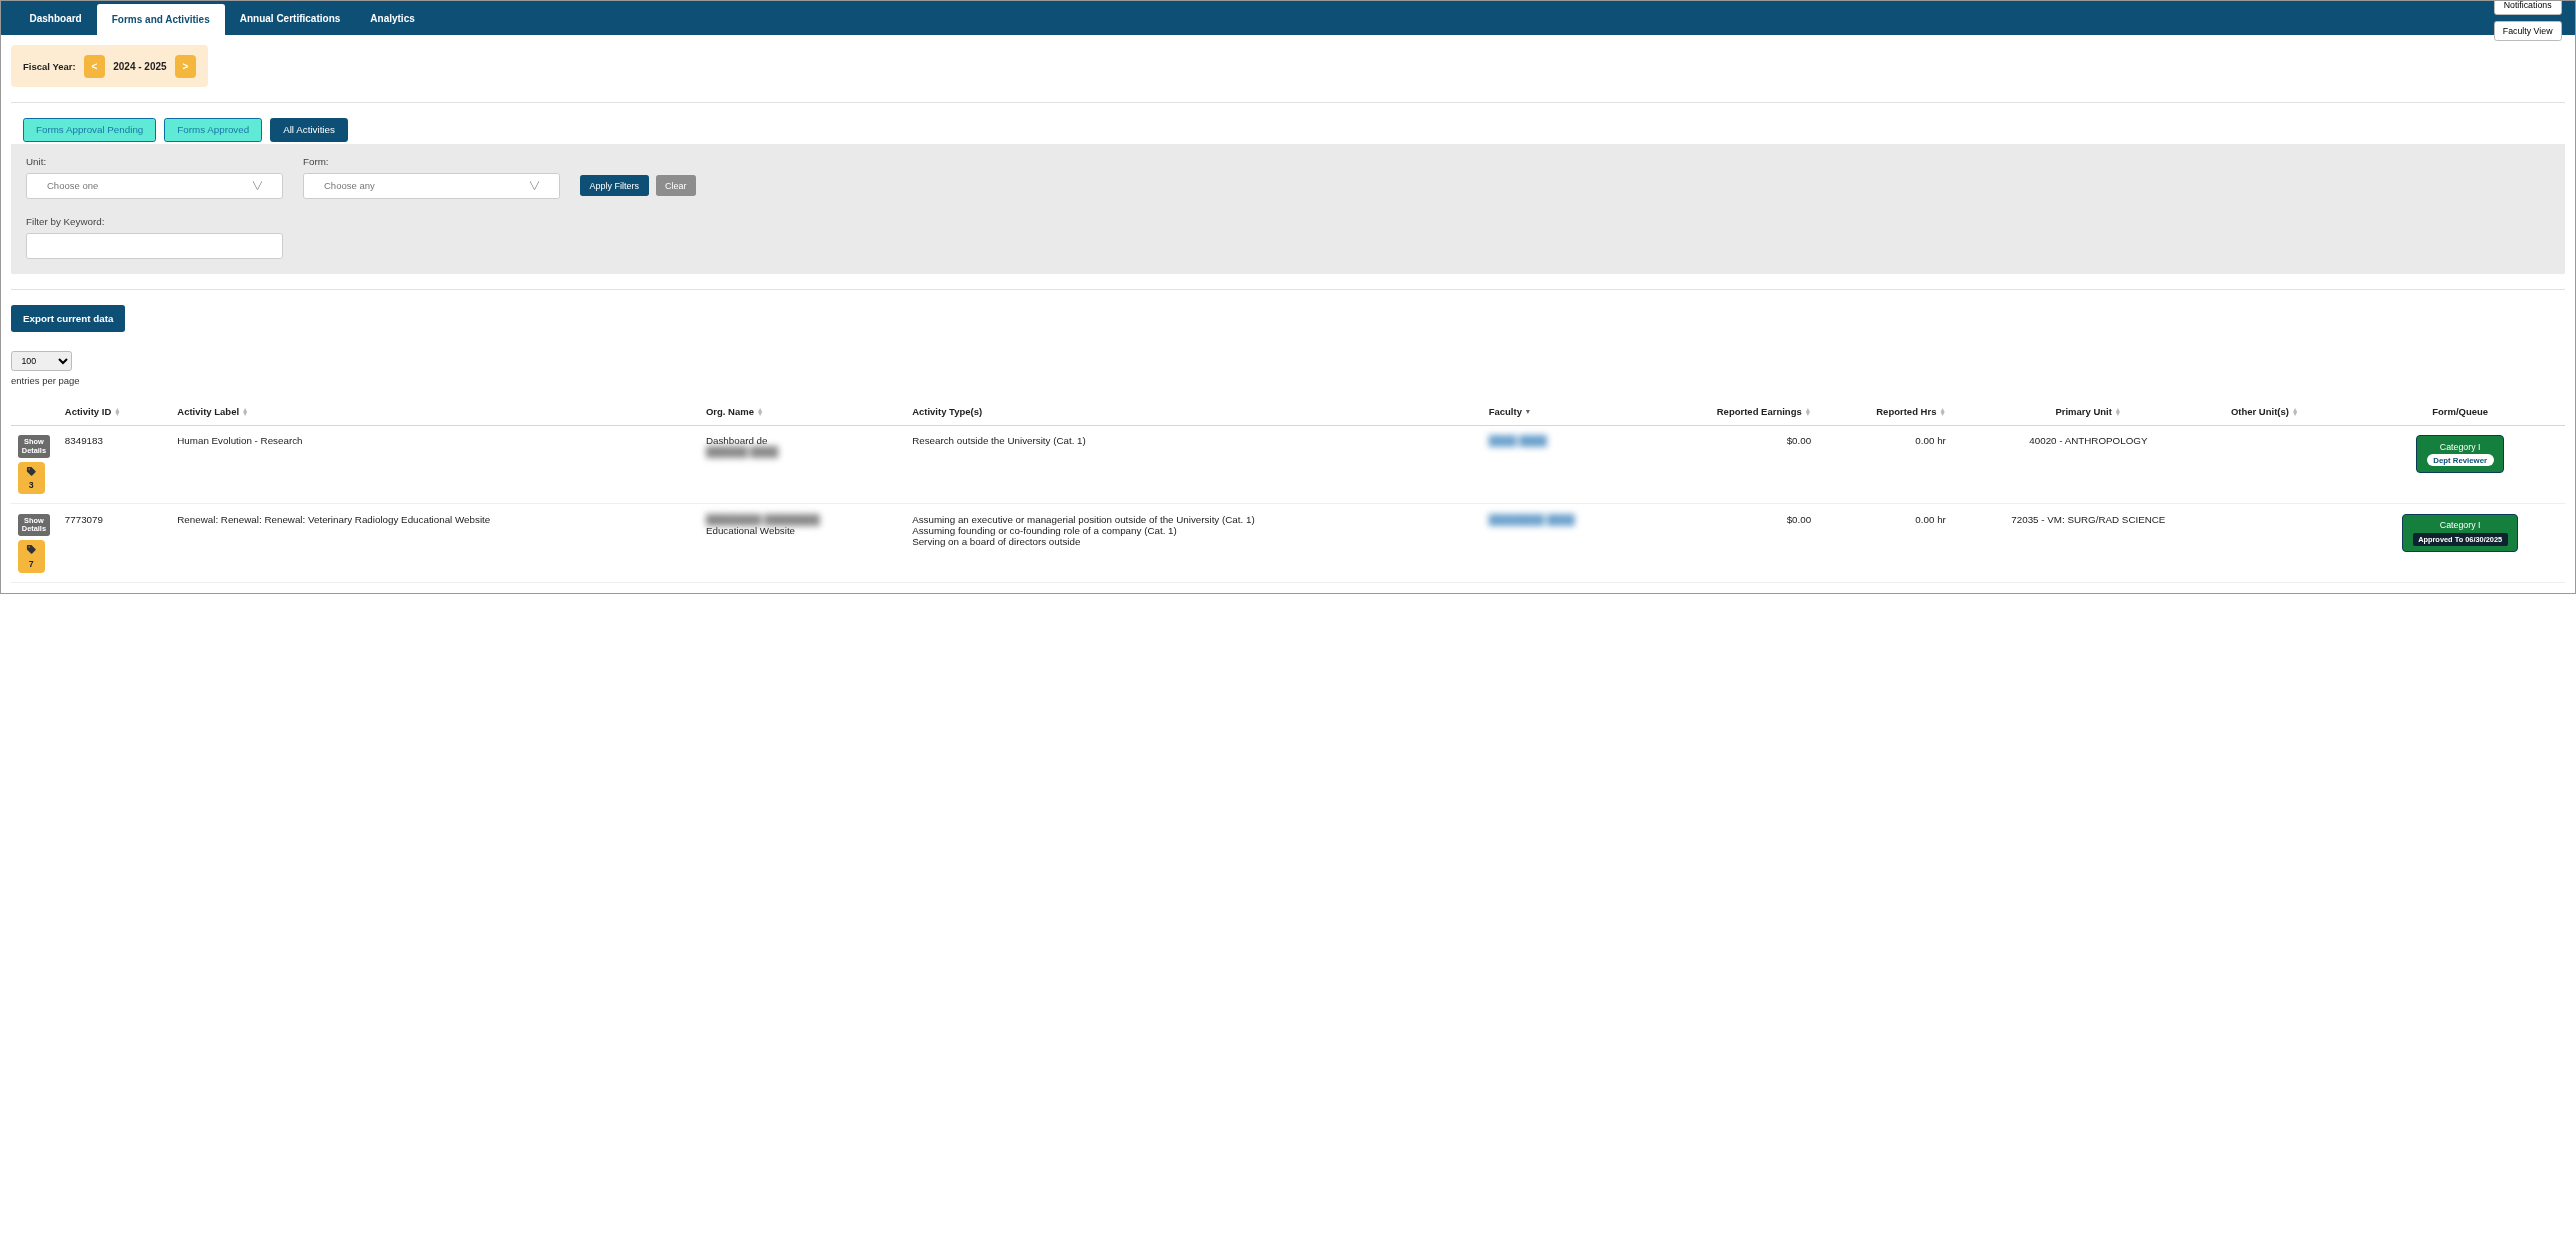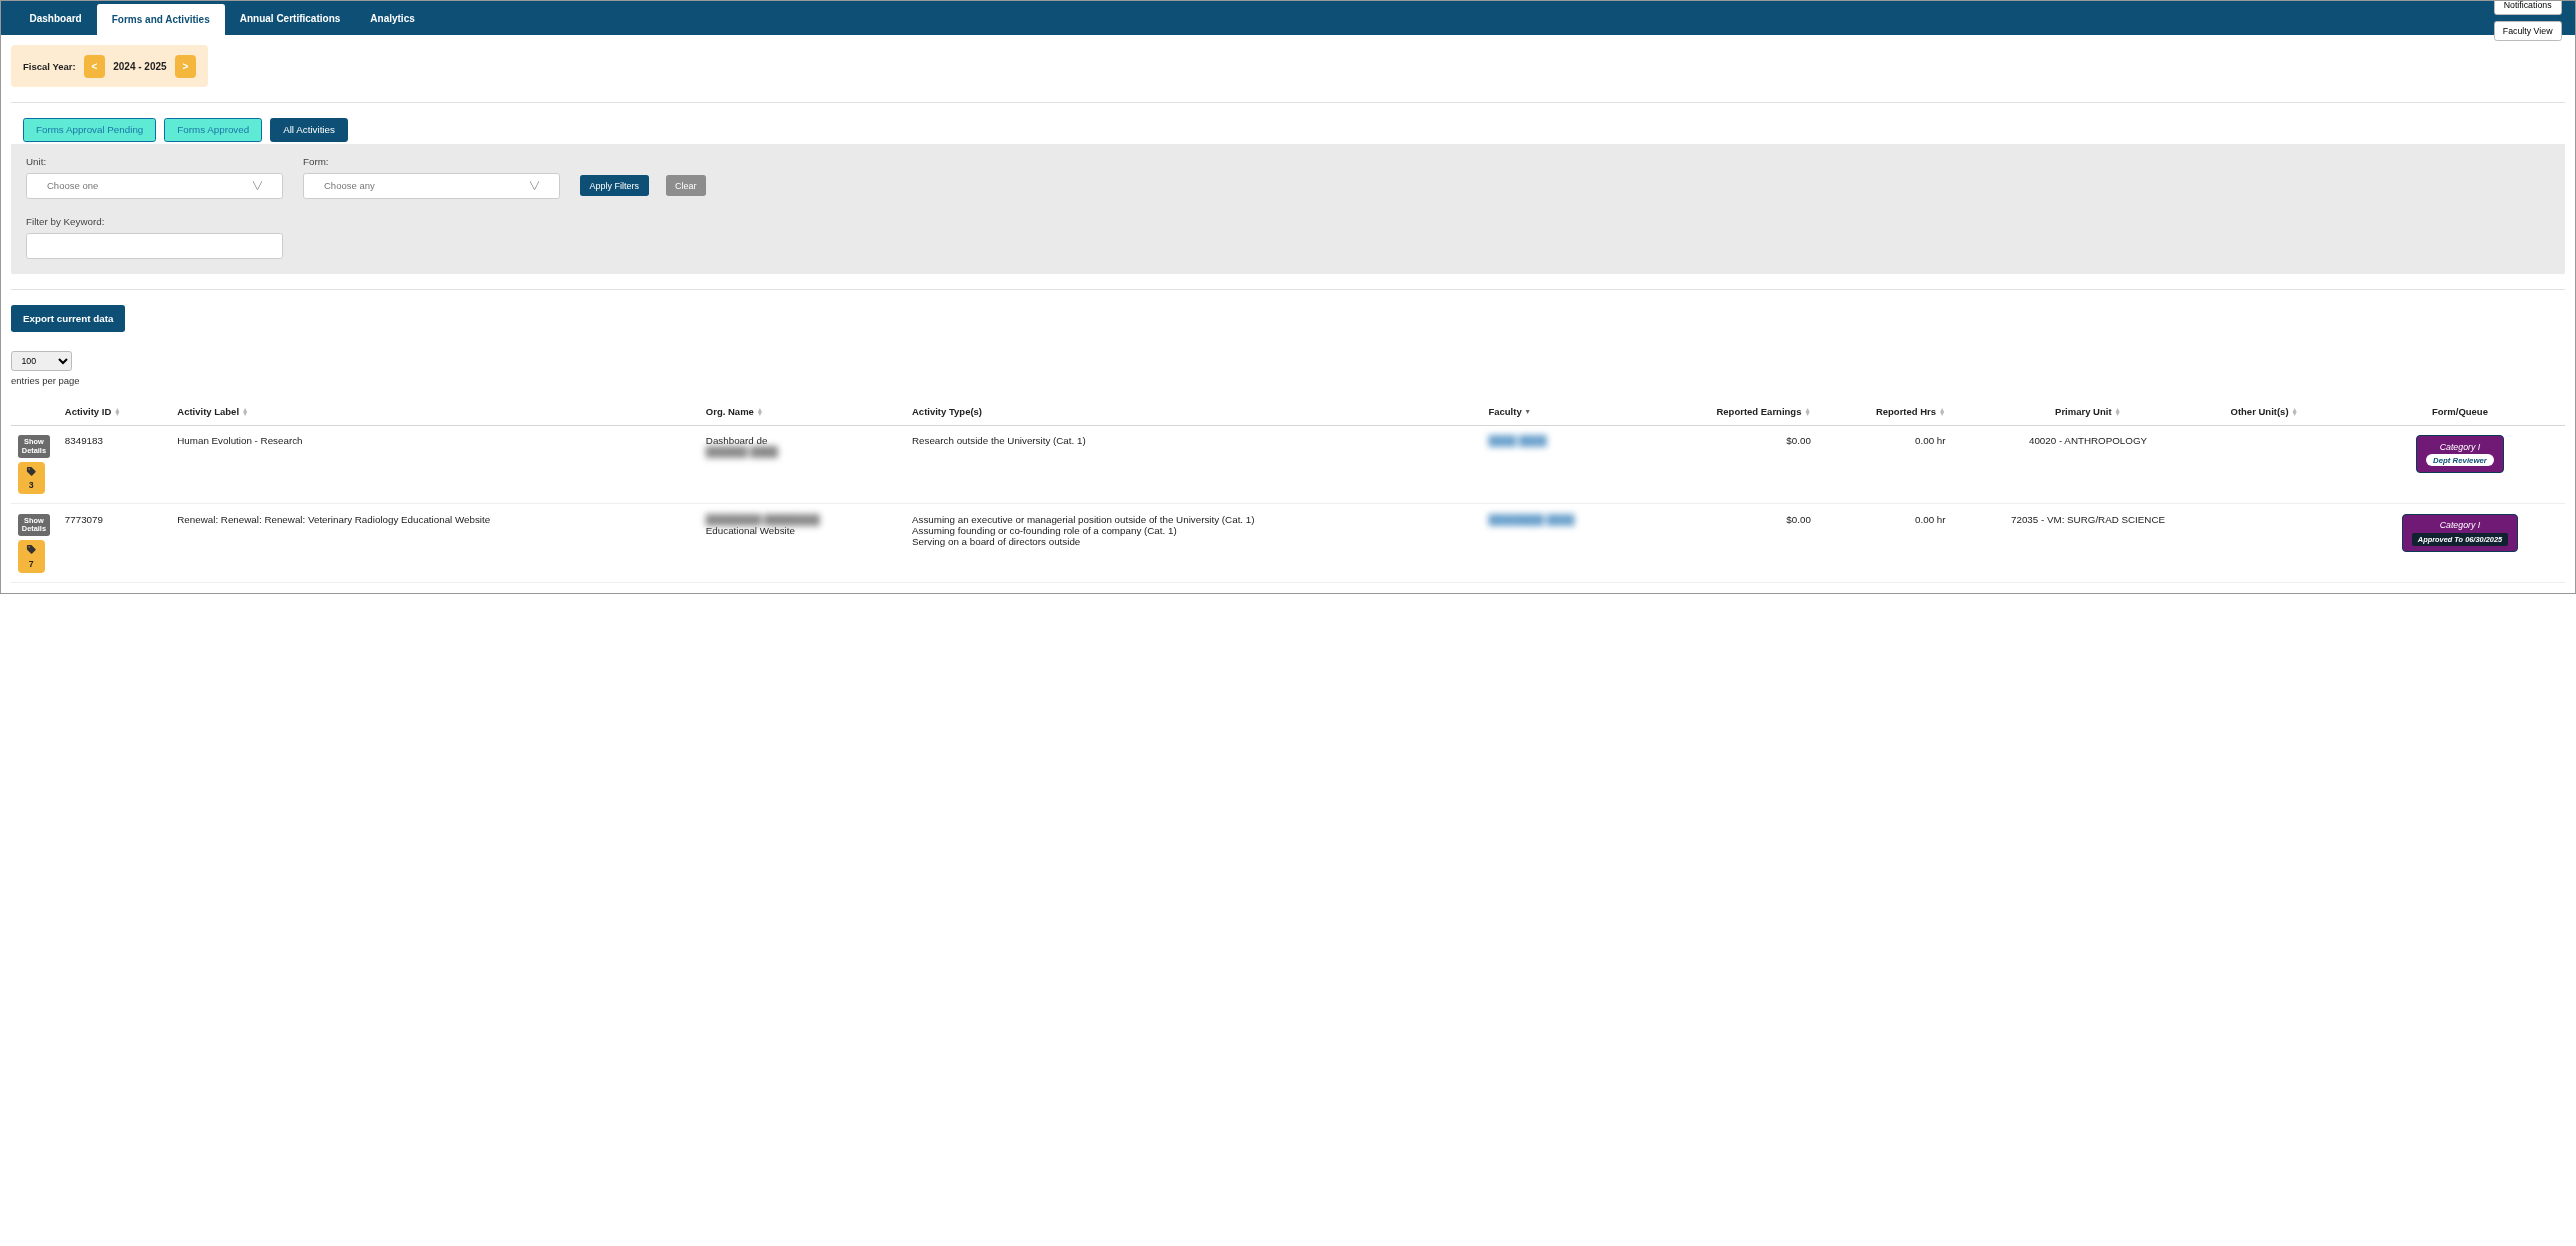--- a/index.html
+++ b/index.html
@@ -108,21 +108,21 @@
     background:#fff;
     padding: 0 20px;
     color:#777;
     display:flex;
     align-items:center;
     justify-content: space-between;
     cursor:pointer;
     font-size: 9.5px;
   }
   .text-input{ cursor:text; color:#222; }
-  .filter-actions { display:flex; gap:17px; align-items:flex-start; margin-top: 19px;}
+  .filter-actions { display:flex; gap:7px; align-items:flex-start; margin-top: 19px;}
   .btn-primary {
     background:#0d4f75; color:#fff; border:none; padding:5.4px 9.5px;
     border-radius:2.7px; cursor:pointer; font-size:9px;
   }
   .btn-grey {
     background:#8d8d8d; color:#fff; border:none; padding:5.4px 9.5px;
     border-radius:2.7px; cursor:pointer; font-size:9px;
   }
 
   .export-btn {
@@ -183,26 +183,25 @@
     text-align:center;
     margin-top:4px;
     cursor:pointer;
   }
   .attach-badge .cnt { font-weight:700; font-size:8.8px; display:block; margin-top:1.4px;}
   .attach-badge svg { width:10.8px; height:10.8px; }
   .blur { filter: blur(3.4px); color:#6aa0cc; }
   .blur-grey { filter: blur(3.4px); color:#888; }
 
   .queue-btn {
-    background:#701a75; color:#fff; border:0.7px solid #0a3a56;
+    background:#15803d; color:#fff; border:0.7px solid #0a3a56;
     border-radius:4px; padding:5.4px 9.5px;
     display:inline-flex; flex-direction:column; align-items:center; gap:2.7px;
     cursor:pointer; font-size:8.8px;
     min-width: 88px;
-    font-style: italic;
   }
   .pill-white {
     background:#fff; color:#0d4f75; font-weight:700;
     border-radius:8px; padding:1.4px 6.8px; font-size:7.8px;
   }
   .pill-black {
     background:#10222f; color:#fff; font-weight:700;
     border-radius:2px; padding:2px 5.4px; font-size:7.4px;
   }
   .chev { font-size:7.4px; color:#777; }

